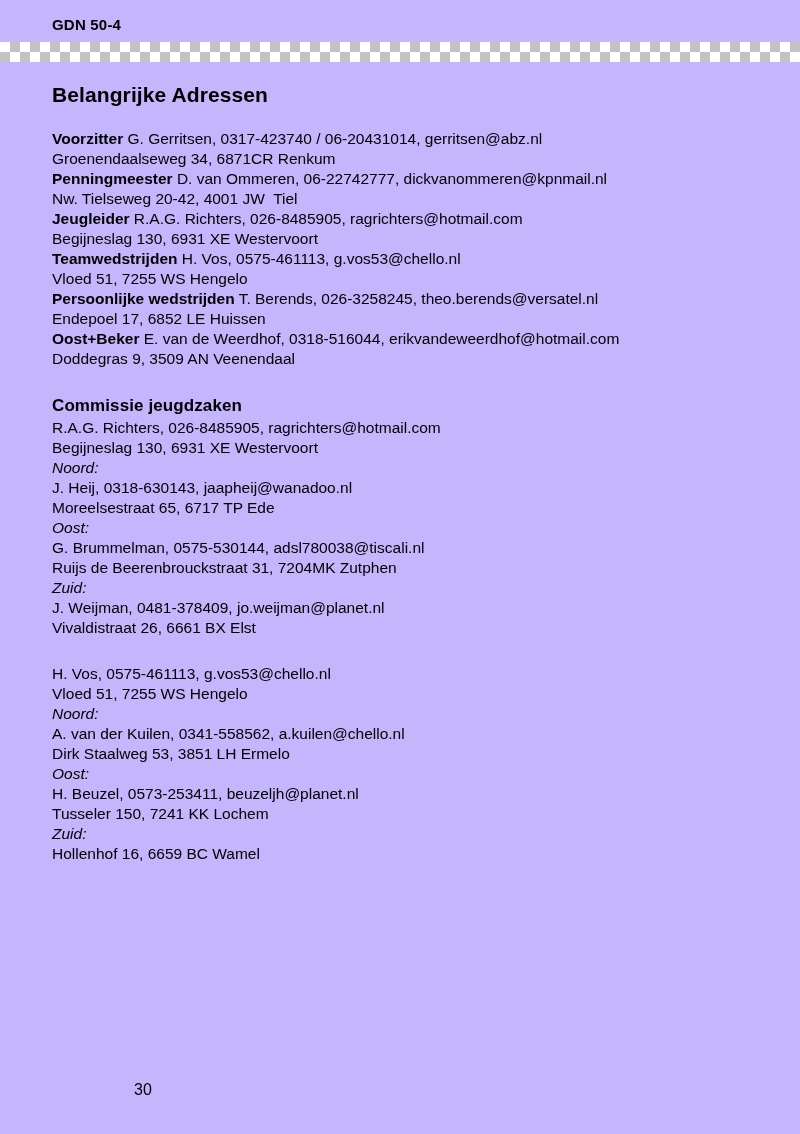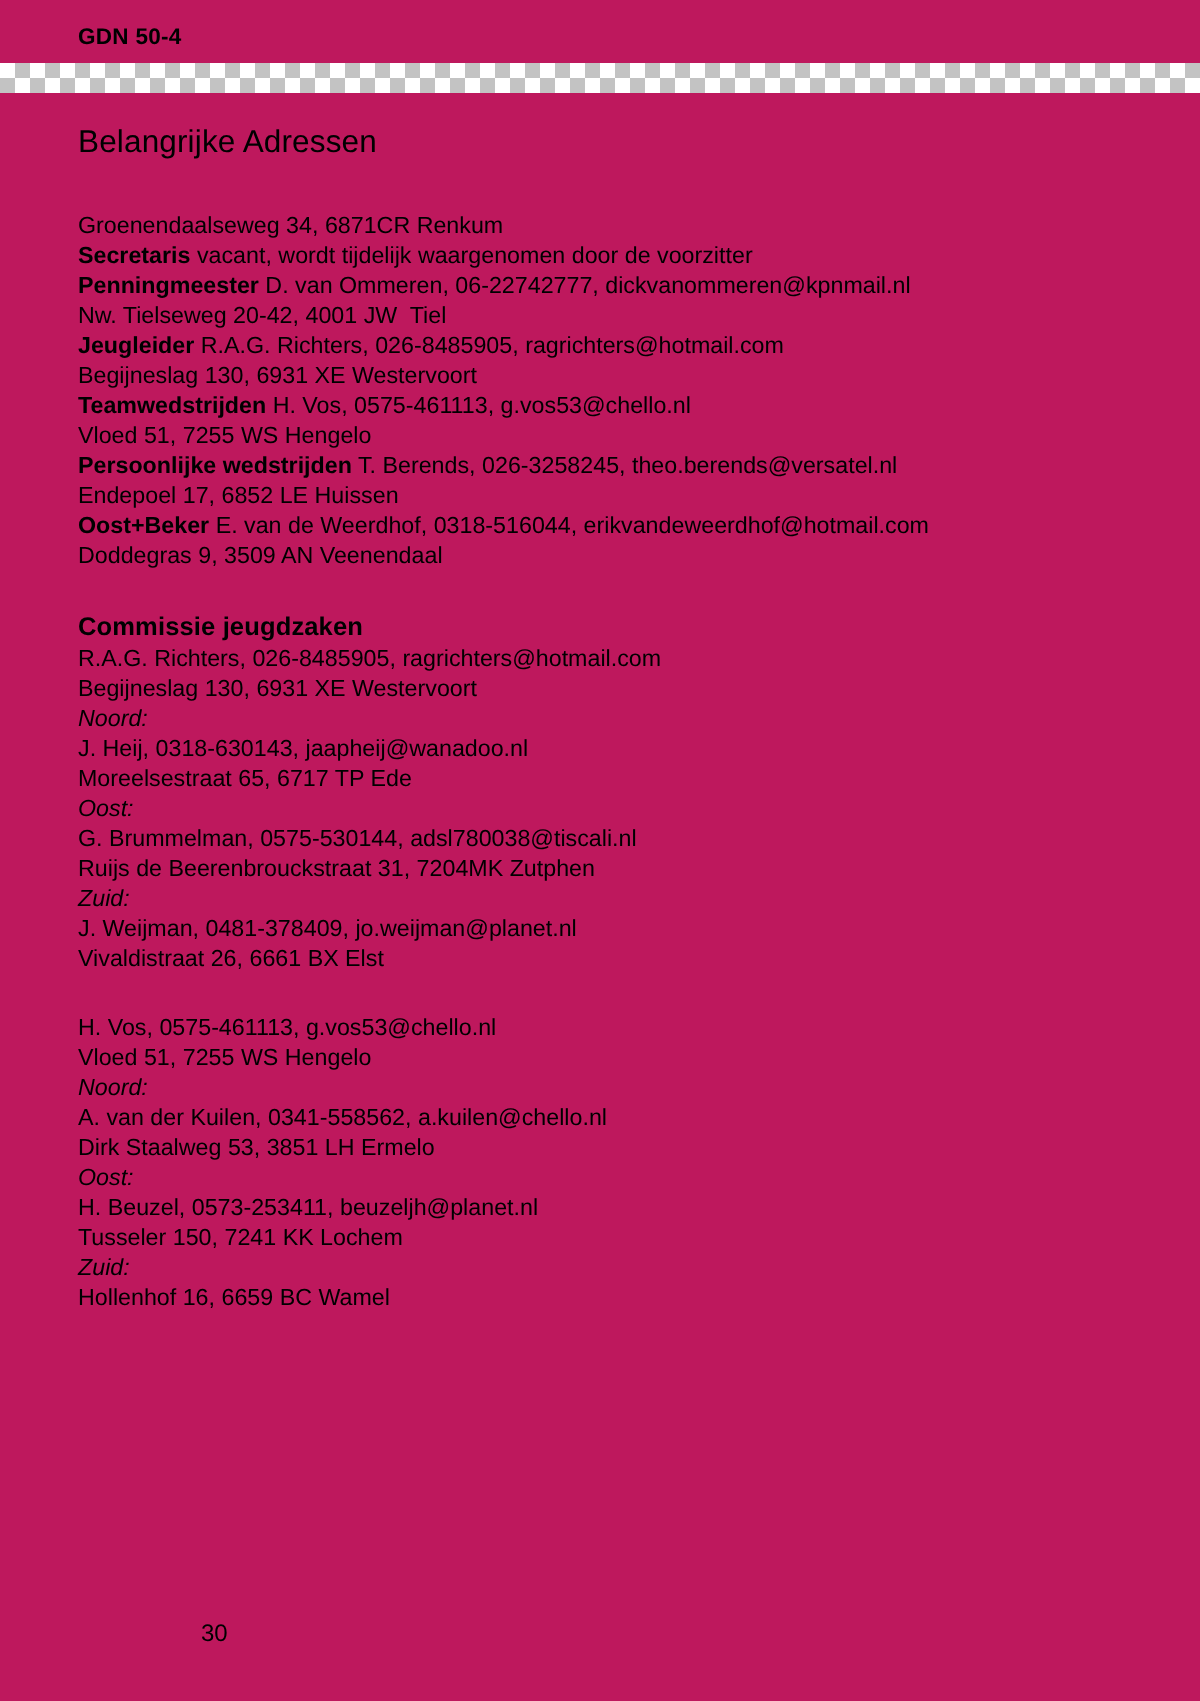--- a/index.html
+++ b/index.html
@@ -13,21 +13,21 @@
     font-family: "Liberation Sans", sans-serif;
     color: #000000;
     position: relative;
     overflow: hidden;
   }
 
   .page {
     width: 800px;
     height: 1134px;
     position: relative;
-    background: #be185d;
+    background: #c4b5fd;
   }
 
   
   .running-header {
     position: absolute;
     top: 16px;
     left: 52px;
     font-size: 15px;
     font-weight: bold;
     letter-spacing: 0.2px;
@@ -52,22 +52,22 @@
   
   .content {
     position: absolute;
     top: 82px;
     left: 52px;
     width: 700px;
   }
 
   h1.doc-title {
     font-size: 21px;
-    font-weight: normal;
-    margin: 0 0 34px 0;
+    font-weight: bold;
+    margin: 0 0 22px 0;
     line-height: 25px;
     letter-spacing: 0.1px;
   }
 
   .section {
     margin: 0 0 26px 0;
   }
   .section:last-of-type { margin-bottom: 0; }
 
   h2.section-title {
@@ -107,22 +107,22 @@
 
   <div class="running-header">GDN 50-4</div>
 
   <div class="checker-rule"></div>
 
   <div class="content">
     <h1 class="doc-title">Belangrijke Adressen</h1>
 
     <div id="sections-host">
         <div class="section">
+          <p class="line"><span class="lbl">Voorzitter</span><span> G. Gerritsen, 0317-423740 / 06-20431014, gerritsen@abz.nl</span></p>
           <p class="line"><span>Groenendaalseweg 34, 6871CR Renkum</span></p>
-          <p class="line"><span class="lbl">Secretaris</span><span> vacant, wordt tijdelijk waargenomen door de voorzitter</span></p>
           <p class="line"><span class="lbl">Penningmeester</span><span> D. van Ommeren, 06-22742777, dickvanommeren@kpnmail.nl</span></p>
           <p class="line"><span>Nw. Tielseweg 20-42, 4001 JW  Tiel</span></p>
           <p class="line"><span class="lbl">Jeugleider</span><span> R.A.G. Richters, 026-8485905, ragrichters@hotmail.com</span></p>
           <p class="line"><span>Begijneslag 130, 6931 XE Westervoort</span></p>
           <p class="line"><span class="lbl">Teamwedstrijden</span><span> H. Vos, 0575-461113, g.vos53@chello.nl</span></p>
           <p class="line"><span>Vloed 51, 7255 WS Hengelo</span></p>
           <p class="line"><span class="lbl">Persoonlijke wedstrijden</span><span> T. Berends, 026-3258245, theo.berends@versatel.nl</span></p>
           <p class="line"><span>Endepoel 17, 6852 LE Huissen</span></p>
           <p class="line"><span class="lbl">Oost+Beker</span><span> E. van de Weerdhof, 0318-516044, erikvandeweerdhof@hotmail.com</span></p>
           <p class="line"><span>Doddegras 9, 3509 AN Veenendaal</span></p>

